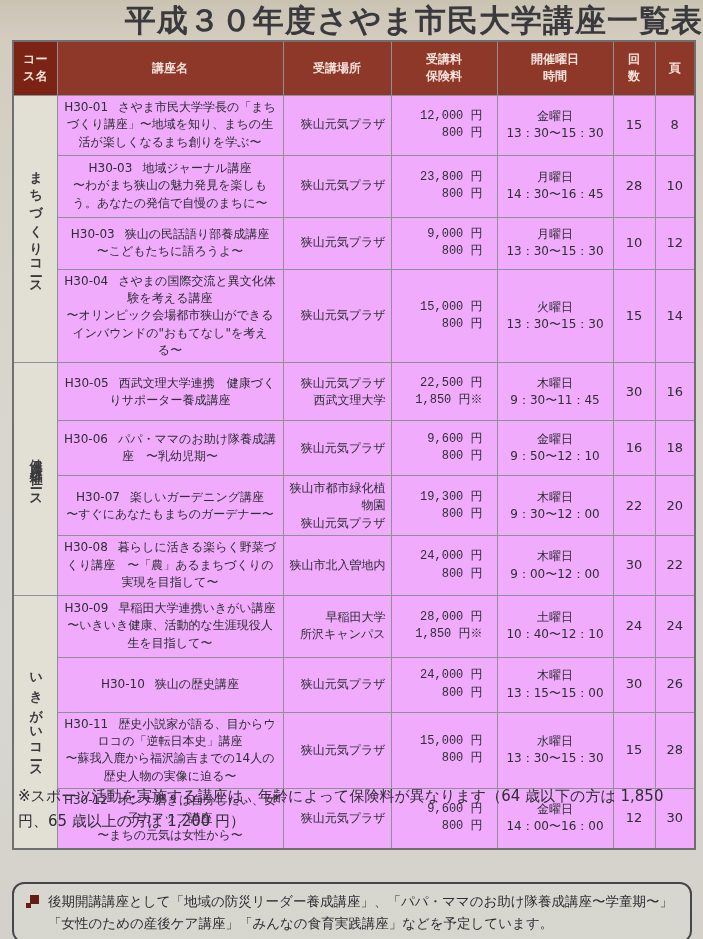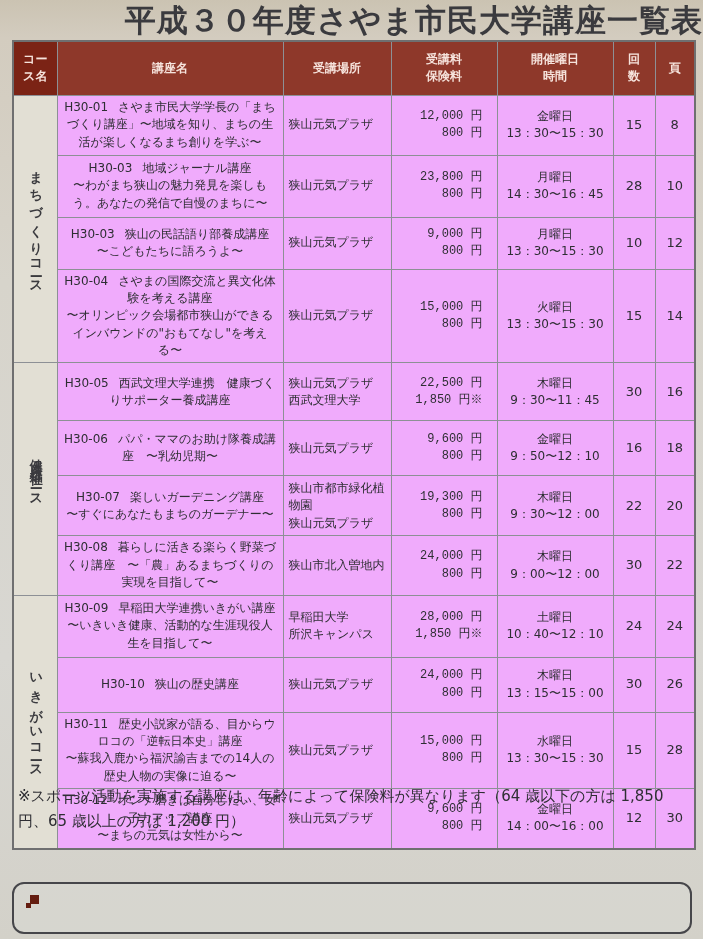--- a/index.html
+++ b/index.html
@@ -36,21 +36,21 @@
     background:#e2dfd4; text-align:center; vertical-align:middle; padding:0;
   }
   .vtext {
     writing-mode:vertical-rl; text-orientation:mixed;
     font-weight:bold; font-size:13px; letter-spacing:3px; color:#3a3a3e;
     margin:0 auto; display:inline-block;
   }
   td.cell-name { text-align:center; }
   .code { font-weight:normal; margin-right:10px; }
   .name-text, .venue-text { white-space:pre-line; }
-  td.cell-venue { text-align:left; }
+  td.cell-venue { text-align:right; }
   td.cell-fee { text-align:right; padding-right:14px;font-family:Liberation Mono, monospace; }
   td.cell-day { text-align:center; }
   td.cell-count, td.cell-page { text-align:center; font-size:13px;margin-top:42px; }
   .fee-line { display:block; }
   .notes {
     position:absolute; left:14px; top:784px; width:678px;
     font-size:15px; line-height:1.65; color:#2e2e33;
   }
   .note-asterisk { padding-left:4px; text-indent:0; }
   .note-box {
@@ -278,13 +278,14 @@
 
 <div class="notes">
   <div class="note-asterisk">※スポーツ活動を実施する講座は、年齢によって保険料が異なります（64 歳以下の方は 1,850 円、65 歳以上の方は 1,200 円）</div>
 </div>
 
 <div class="note-box">
   <span class="flag-icon">
       <span class="sq-big"></span>
       <span class="sq-small"></span>
     </span>
+  <span>後期開講講座として「地域の防災リーダー養成講座」、「パパ・ママのお助け隊養成講座〜学童期〜」「女性のための産後ケア講座」「みんなの食育実践講座」などを予定しています。</span>
 </div>
 
 </body></html>

